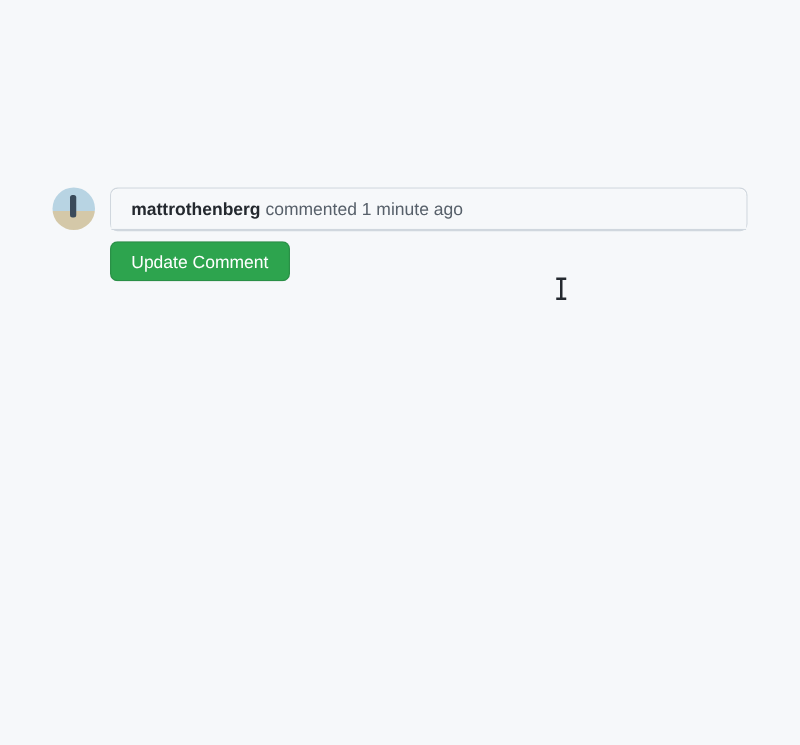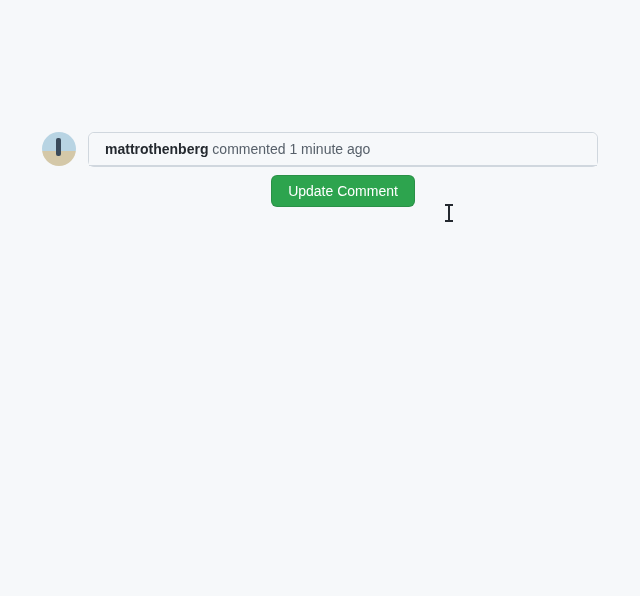--- a/index.html
+++ b/index.html
@@ -11,21 +11,21 @@
       width: 640px;
       height: 596px;
       background: #f6f8fa;
       font-family: -apple-system, BlinkMacSystemFont, "Segoe UI", Helvetica, Arial, sans-serif;
       font-size: 14px;
       color: #24292f;
       position: relative;
     }
     .comment-wrapper {
       position: absolute;
-      top: 132px;
+      top: 150px;
       left: 42px;
       width: 556px;
     }
     .avatar {
       position: absolute;
       top: 0;
       left: 0;
       width: 34px;
       height: 34px;
       border-radius: 50%;
@@ -75,21 +75,21 @@
       line-height: 1.5;
       color: #24292f;
       resize: vertical;
       outline: none;
       background: #ffffff;
     }
     .actions {
       margin-left: 46px;
       margin-top: 8px;
       display: flex;
-      justify-content: center;
+      justify-content: flex-start;
     }
     .btn-primary {
       background: #2da44e;
       color: #ffffff;
       border: 1px solid rgba(27,31,36,0.15);
       border-radius: 6px;
       padding: 7px 16px;
       font-size: 14px;
       font-weight: 500;
       cursor: pointer;

